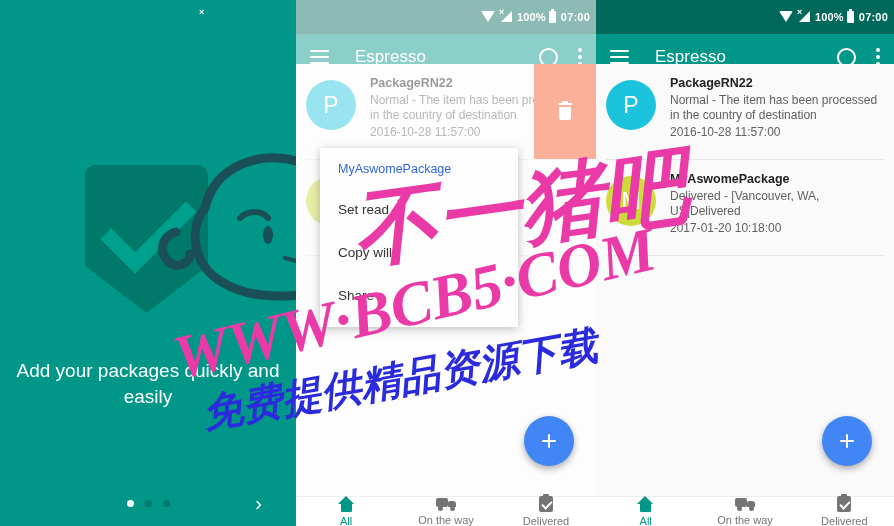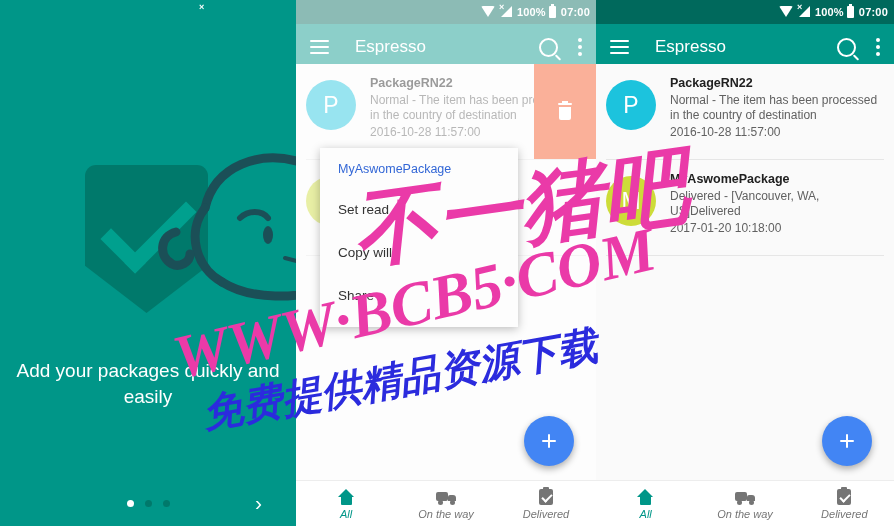--- a/index.html
+++ b/index.html
@@ -25,21 +25,21 @@
     overflow: hidden;
     height: 526px;
     background: #ffffff;
   }
   .phone-1 { width: 296px; background: #7dd3fc; }
   .phone-2 { width: 300px; background: #fafafa; }
   .phone-3 { width: 298px; background: #fafafa; }
 
   
   .statusbar {
-    height: 24px;
+    height: 34px;
     background: #00695c;
     display: flex;
     align-items: center;
     justify-content: flex-end;
     padding-right: 6px;
     gap: 5px;
     color: #ffffff;
     font-size: 11px;
     font-weight: bold;
     letter-spacing: 0.2px;
@@ -271,26 +271,25 @@
     background: #ffffff;
     border-radius: 1px;
   }
   .fab .plus::before { left: 8px; top: 2px; width: 2px; height: 14px; }
   .fab .plus::after { top: 8px; left: 2px; height: 2px; width: 14px; }
 
   
   .bottomnav {
     position: absolute;
     left: 0; right: 0; bottom: 0;
-    height: 46px;
+    height: 30px;
     background: #ffffff;
     display: flex;
     border-top: 1px solid #ededed;
     box-sizing: border-box;
-    font-style: italic;
   }
   .bn-item {
     flex: 1;
     display: flex;
     flex-direction: column;
     align-items: center;
     justify-content: center;
     gap: 3px;
     cursor: pointer;
   }

